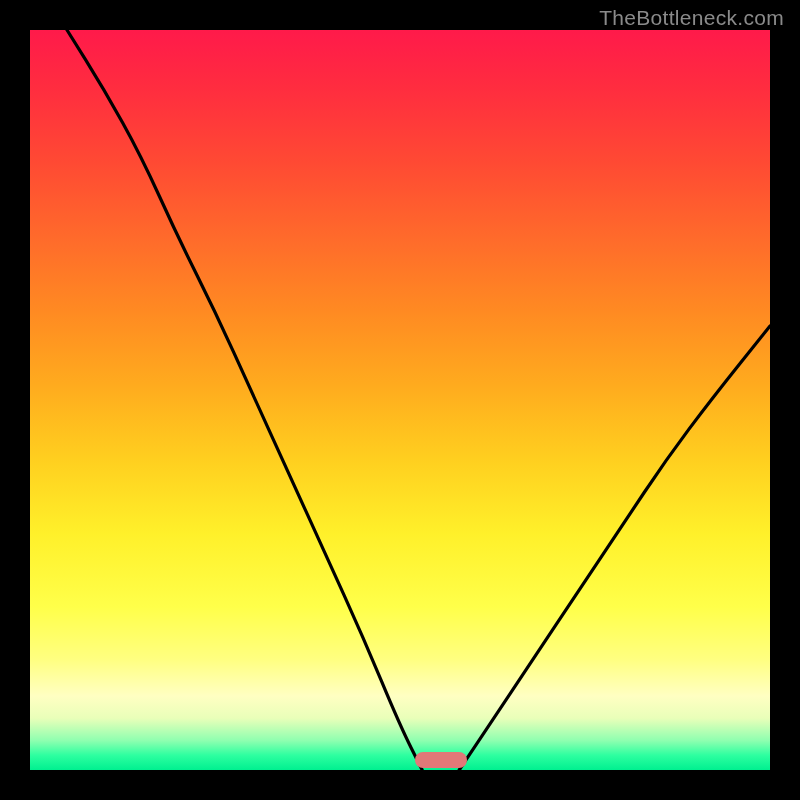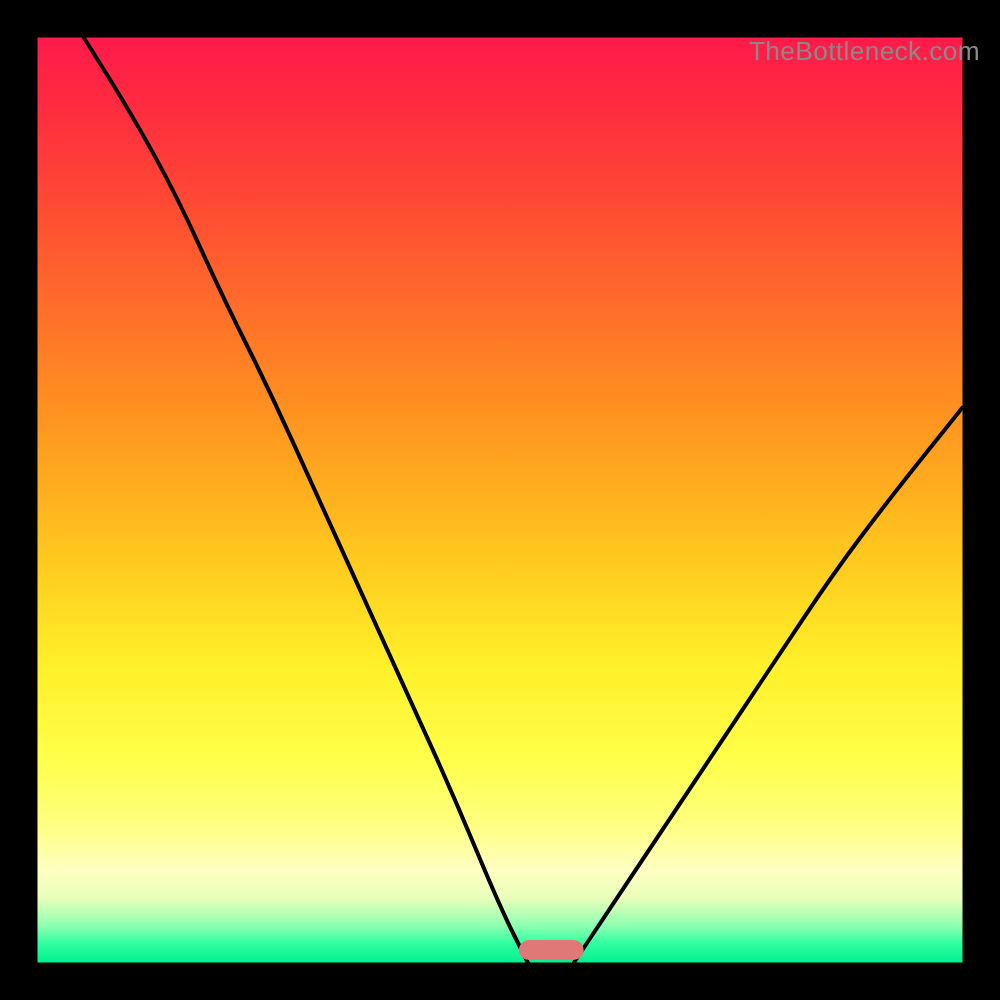--- a/index.html
+++ b/index.html
@@ -19,21 +19,20 @@
   }
   .watermark {
     position: absolute;
     top: 6px;
     right: 16px;
     color: #8a8a8a;
     font-size: 21px;
     font-weight: 500;
     letter-spacing: 0.3px;
     z-index: 5;
-    margin-top: 24px;
   }
   .plot-area {
     position: absolute;
     left: 30px;
     top: 30px;
     width: 740px;
     height: 740px;
     background: linear-gradient(
       to bottom,
       #ff1a4a 0%,

